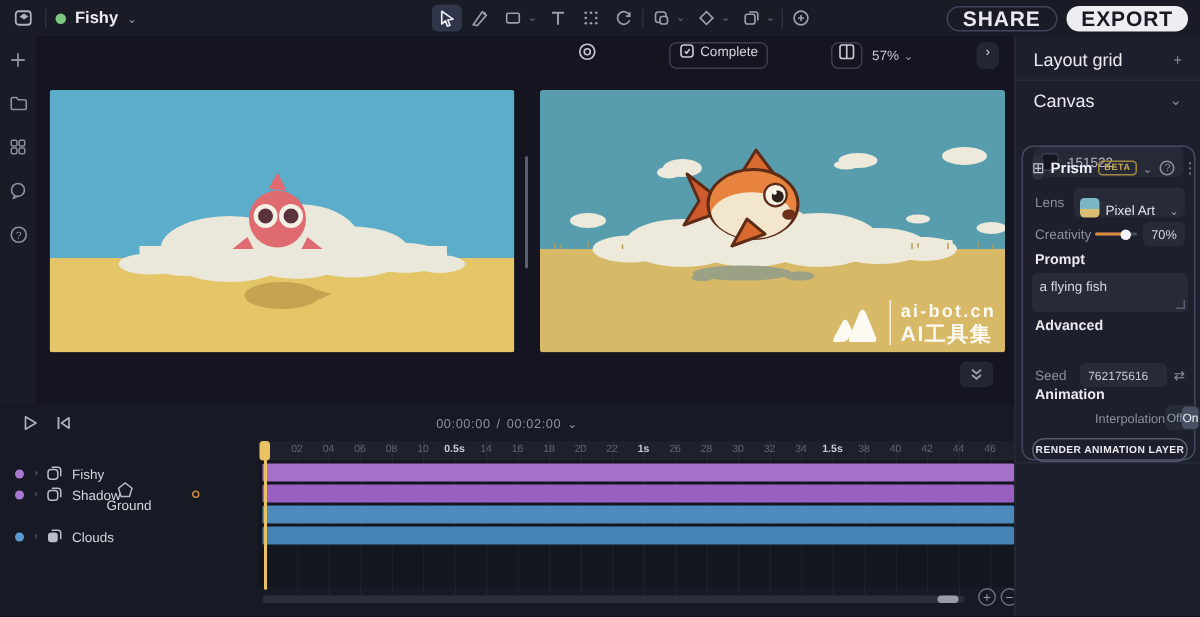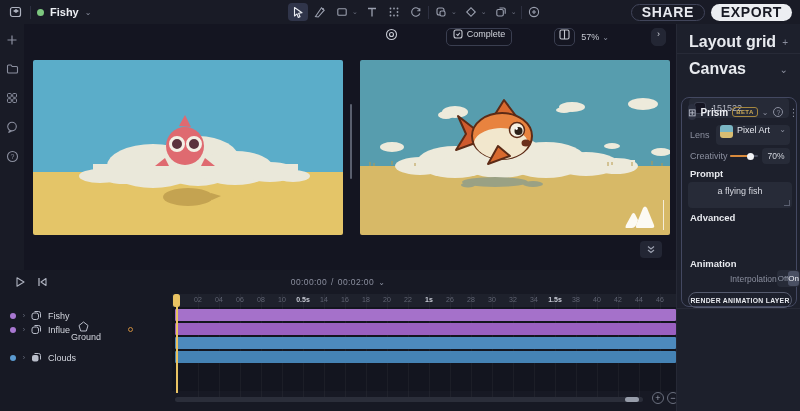--- a/index.html
+++ b/index.html
@@ -46,50 +46,50 @@
   .watermark { position:absolute; right:6px; bottom:5px; display:flex; align-items:flex-end; gap:7px; color:rgba(255,255,255,.92); }
   .wm-sep { width:1px; height:30px; background:rgba(255,255,255,.75); }
   .wm-texts { display:flex; flex-direction:column; line-height:1.1; }
   .wm-l1 { font-size:12px; font-weight:bold; letter-spacing:1.5px; }
   .wm-l2 { font-size:14px; font-weight:bold; letter-spacing:1px; }
 
   
   .rpanel { position:absolute; left:676px; top:24px; width:124px; height:387px; background:#1d202c;
     border-left:1px solid #262936; z-index:25; }
   .rp-row { position:absolute; left:12px; right:12px; display:flex; align-items:center; justify-content:space-between; }
-  .rp-title { font-size:16px; font-weight:bold; color:#e8eaef; }
+  .rp-title { font-size:12px; font-weight:normal; color:#e8eaef; }
   .rp-plus, .rp-chev { color:#8b8f9f; font-size:10px; }
   .hdiv { position:absolute; left:0; right:0; height:1px; background:#272a37; }
   .swatch-box { position:absolute; left:12px; top:74px; width:100px; height:20px; background:#262a37;
     border-radius:4px; display:flex; align-items:center; gap:6px; padding:0 5px; }
   .swatch { width:12px; height:12px; border-radius:3px; background:#151522; border:1px solid #3c4050; }
   .swatch-val { font-size:9px; color:#b7bac5; }
   .card { position:absolute; left:4px; top:73px; width:116px; height:210px; border:1px solid #434861; border-radius:8px; }
   .card-hdr { position:absolute; left:6px; top:6px; right:6px; height:16px; display:flex; align-items:center; gap:4px; }
   .prism-ic { width:16px; height:16px; background:#2c3040; border-radius:4px; display:flex; align-items:center;
     justify-content:center; font-size:10px; color:#c3c7d4; }
   .prism-name { font-size:10px; font-weight:bold; color:#eceef3; }
   .beta { font-size:6px; font-weight:bold; color:#c9a857; border:1px solid #a5873f; border-radius:3px; padding:1px 3px; letter-spacing:.4px; }
   .hdr-icons { margin-left:auto; display:flex; align-items:center; gap:5px; color:#8b8f9f; font-size:8px; }
   .qmark { width:10px; height:10px; border:1px solid #8b8f9f; border-radius:50%; font-size:7px; display:flex; align-items:center; justify-content:center; }
   .fieldlabel { font-size:9px; color:#8b8f9f; }
   .lens-row { position:absolute; left:8px; top:27px; right:6px; height:20px; display:flex; align-items:center; }
   .lens-ctl { margin-left:auto; width:74px; height:20px; background:#272b38; border-radius:4px;
-    display:flex; align-items:flex-start; gap:4px; padding:0 4px; }
+    display:flex; align-items:flex-end; gap:4px; padding:0 4px; }
   .lens-thumb { width:13px; height:13px; border-radius:3px; background:linear-gradient(#7ab6c4 55%, #d8bd72 55%); }
   .lens-val { font-size:9px; color:#e3e5ec; }
   .slider-row { position:absolute; left:8px; right:6px; height:16px; display:flex; align-items:center; }
   .slider { position:relative; width:28px; height:2px; background:#4a4e5e; border-radius:1px; margin-left:auto; margin-right:4px; }
   .slider .fill { position:absolute; left:0; top:0; height:2px; background:#d98a3c; border-radius:1px; }
   .slider .knob { position:absolute; top:-2.5px; width:7px; height:7px; background:#f2f3f6; border-radius:50%; transform:translateX(-3px); }
   .valbox { width:28px; height:16px; background:#272b38; border-radius:4px; font-size:8.5px; color:#d2d5dd;
     display:flex; align-items:center; justify-content:center; }
   .sec-label { position:absolute; left:8px; font-size:9.5px; font-weight:bold; color:#e8eaef; }
   .prompt-box { position:absolute; left:6px; top:84px; width:104px; height:26px; background:#272b38; border-radius:4px;
-    font-size:9px; color:#d6d8e0; padding:4px 5px;text-align:center; }
+    font-size:9px; color:#d6d8e0; padding:4px 5px; }
   .prompt-box::after { content:""; position:absolute; right:2px; bottom:2px; width:5px; height:5px;
     border-right:1px solid #5a5f70; border-bottom:1px solid #5a5f70; }
   .seed-row { position:absolute; left:8px; top:144px; right:6px; height:16px; display:flex; align-items:center; }
   .seed-input { margin-left:auto; width:58px; height:16px; background:#272b38; border-radius:4px;
     font-size:8px; color:#c9ccd6; display:flex; align-items:center; padding:0 5px; }
   .shuffle { margin-left:4px; color:#8b8f9f; font-size:9px; }
   .toggle-row { position:absolute; left:8px; top:172px; right:6px; height:17px; display:flex; align-items:center; }
   .toggle { margin-left:auto; width:56px; height:17px; background:#272b38; border-radius:4px; display:flex; padding:1px; }
   .tg-seg { flex:1; border-radius:3px; font-size:8px; display:flex; align-items:center; justify-content:center; color:#9298a8; }
   .tg-seg.on { background:#4a5063; color:#f0f1f5; }
@@ -351,20 +351,24 @@
           <circle cx="14.5" cy="-7.5" r="1.4" fill="#ffffff"></circle>
           <ellipse cx="24" cy="7" rx="4.5" ry="3.5" fill="#6b2f1a"></ellipse>
         </g>
       </svg>
       <div class="watermark">
         <svg width="32" height="26" viewBox="0 0 32 26">
           <path d="M2 24 Q1 24 2 21 L8 10 Q9.5 8 11 10 L14 16 Q12 24 8 24 Z" fill="rgba(255,255,255,.92)"></path>
           <path d="M13 24 Q11 24 12.5 20 L19 4 Q21 1 23 4 L30 21 Q31 24 28 24 Z" fill="rgba(255,255,255,.92)"></path>
         </svg>
         <span class="wm-sep"></span>
+        <span class="wm-texts">
+          <span class="wm-l1">ai-bot.cn</span>
+          <span class="wm-l2">AI工具集</span>
+        </span>
       </div>
     </div>
 
     <span class="cv-scroll"></span>
 
     <span class="collapse-btn">
       <svg width="10" height="9" viewBox="0 0 10 9">
           <path d="M2 1.5 l3 2.5 3-2.5 M2 5 l3 2.5 3-2.5" fill="none" stroke="#9ba0af" stroke-width="1.2"></path>
         </svg>
     </span>
@@ -414,20 +418,25 @@
         </span>
         <span class="valbox">70%</span>
       </div>
 
       <span class="sec-label" style="top:70px;">Prompt</span>
       <div class="prompt-box">a flying fish</div>
 
       <span class="sec-label" style="top:114px;">Advanced</span>
 
 
+      <div class="seed-row">
+        <span class="fieldlabel">Seed</span>
+        <span class="seed-input">762175616</span>
+        <span class="shuffle">⇄</span>
+      </div>
 
       <span class="sec-label" style="top:160px;">Animation</span>
 
       <div class="toggle-row">
         <span class="fieldlabel" style="font-size:8.5px;padding-left:40px;">Interpolation</span>
         <span class="toggle">
           <span class="tg-seg">Off</span>
           <span class="tg-seg on">On</span>
         </span>
       </div>
@@ -530,21 +539,21 @@
       </div>
       <div class="lrow" style="top:16px;">
         <span class="ldot" style="background: rgb(168, 119, 209);"></span>
         <span class="lchev">›</span>
         <span class="licon">
           <svg width="11" height="11" viewBox="0 0 11 11">
               <rect x="1" y="3" width="6.5" height="6.5" rx="2" fill="none" stroke="#b9bdc9"></rect>
               <path d="M3.5 1.5 h4 a2 2 0 0 1 2 2 v4" fill="none" stroke="#b9bdc9"></path>
             </svg>
         </span>
-        <span class="lname">Influe</span>
+        <span class="lname">Shadow</span>
         <span class="keyframe"></span>
       </div>
       <div class="lrow" style="top:14px;flex-direction:column;">
         <span class="ldot" style="background: rgb(91, 154, 208);"></span>
         <span class="lchev"></span>
         <span class="licon">
           <svg width="11" height="11" viewBox="0 0 11 11">
               <polygon points="5.5,1 10,4.5 8.3,10 2.7,10 1,4.5" fill="none" stroke="#b9bdc9"></polygon>
             </svg>
         </span>

